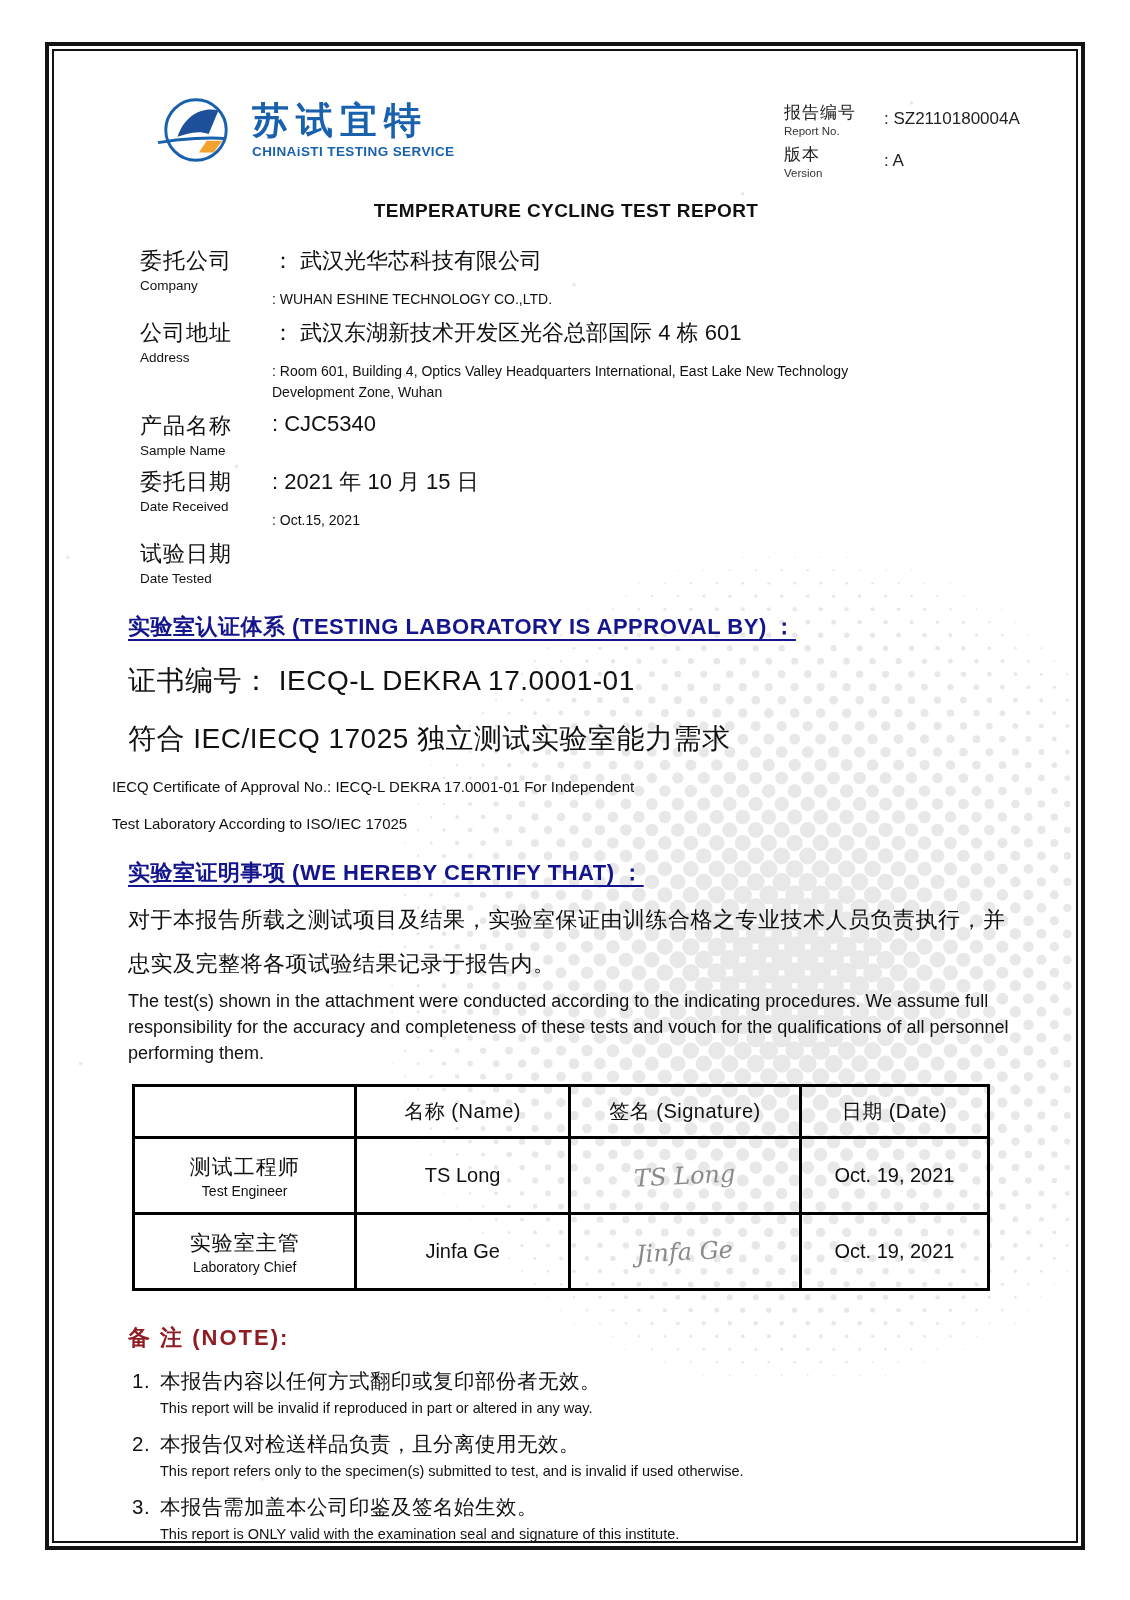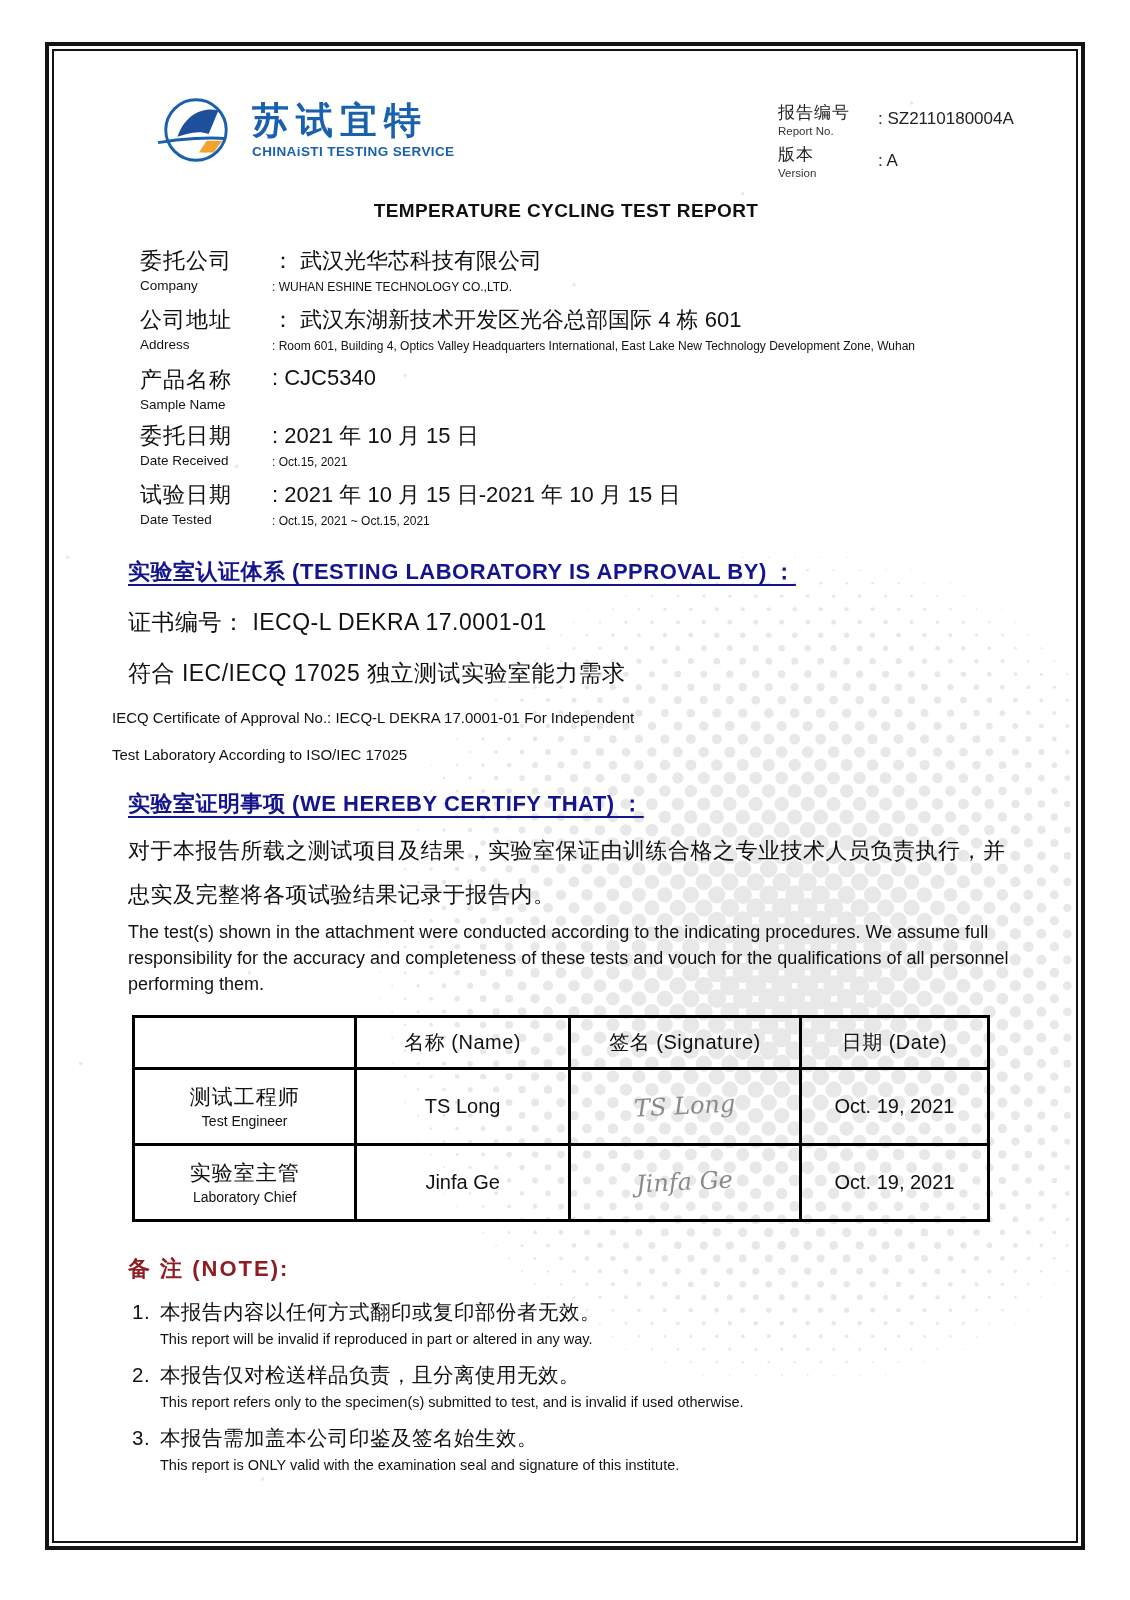--- a/index.html
+++ b/index.html
@@ -8,21 +8,21 @@
   .page { position:relative; width:1130px; height:1600px; background:#fff; }
 
   .frame-outer { position:absolute; left:45px; top:42px; width:1040px; height:1508px;
                  border:4px solid #131313; padding:3px; }
   .frame-inner { width:100%; height:100%; border:2px solid #131313; position:relative; overflow:hidden; }
 
   .watermark { position:absolute; left:0; top:0; width:100%; height:100%; z-index:0; pointer-events:none; }
   .content  { position:relative; z-index:1; padding:34px 50px 0 52px; }
 
   
-  .hdr { display:flex; justify-content:space-between; align-items:flex-start; margin:6px 10px 0 46px; }
+  .hdr { display:flex; justify-content:space-between; align-items:flex-start; margin:6px 4px 0 46px; }
   .logo-block { display:flex; align-items:center; gap:12px; }
   .logo-cn { font-size:37px; font-weight:bold; color:var(--logo-blue); letter-spacing:7px; line-height:1.1; }
   .logo-en { font-size:13.5px; font-weight:bold; color:var(--logo-blue); letter-spacing:0.4px; margin-top:3px; }
   .report-block { margin-top:10px; width:238px; }
   .rb-row { display:flex; margin-bottom:6px; }
   .rb-label { width:100px; flex:none; }
   .rb-cn { font-size:17px; color:#222; letter-spacing:1px; }
   .rb-en { font-size:11.5px; color:#333; margin-top:1px; }
   .rb-value { font-size:17px; color:#222; padding-top:8px; }
 
@@ -31,27 +31,27 @@
   .subtitle { text-align:center; font-size:19px; font-weight:bold; letter-spacing:0.4px; margin-top:15px; }
 
   
   .fields { margin:24px 0 0 34px; }
   .field-row { display:flex; margin-bottom:9px; }
   .field-label { width:132px; flex:none; }
   .f-cn { font-size:22px; letter-spacing:1px; }
   .f-en { font-size:13.5px; margin-top:2px; }
   .field-value { max-width:720px; }
   .v-cn { font-size:22px; }
-  .v-en { font-size:12px; margin-top:3px; line-height:1.45; max-width:660px; }
+  .v-en { font-size:14px; margin-top:13px; line-height:1.45; max-width:660px; }
 
   
   .sec-heading { font-size:22px; font-weight:bold; color:var(--heading-blue);
                  margin:26px 0 0 22px; text-decoration:underline;
                  text-decoration-thickness:2px; text-underline-offset:5px; letter-spacing:0.5px; }
-  .cert-line  { font-size:23px; margin:20px 0 0 22px; letter-spacing:0.5px; }
+  .cert-line  { font-size:28px; margin:20px 0 0 22px; letter-spacing:0.5px; }
   .cert-en    { font-size:15px; margin:20px 0 0 6px; }
   .certify-cn { font-size:22px; line-height:2.0; margin:10px 0 0 22px; letter-spacing:0.5px; }
   .certify-en { font-size:18px; line-height:1.45; margin:2px 0 0 22px; }
 
   
   table.sig { border-collapse:collapse; margin:18px 1px 0 26px; width:858px; background:transparent;padding-left:48px; }
   table.sig th, table.sig td { border:3px solid #000; text-align:center; vertical-align:middle; background:transparent; }
   table.sig th { height:52px; font-size:20px; font-weight:normal; letter-spacing:0.5px; }
   table.sig td { height:76px; }
   .col-role { width:26%; } .col-name { width:25%; } .col-sign { width:27%; } .col-date { width:22%; }
@@ -1619,24 +1619,20 @@
               <div class="v-cn">: 2021 年 10 月 15 日</div>
               <div class="v-en">: Oct.15, 2021</div>
             </div>
           </div>
 
           <div class="field-row">
             <div class="field-label">
               <div class="f-cn">试验日期</div>
               <div class="f-en">Date Tested</div>
             </div>
-            <div class="field-value">
-              <div class="v-cn">: 2021 年 10 月 15 日-2021 年 10 月 15 日</div>
-              <div class="v-en">: Oct.15, 2021 ~ Oct.15, 2021</div>
-            </div>
           </div>
         </div>
 
         <div class="sec-heading">实验室认证体系 (TESTING LABORATORY IS APPROVAL BY) ：</div>
         <div class="cert-line">证书编号： IECQ-L DEKRA 17.0001-01</div>
         <div class="cert-line">符合 IEC/IECQ 17025 独立测试实验室能力需求</div>
         <div class="cert-en">IECQ Certificate of Approval No.: IECQ-L DEKRA 17.0001-01 For Independent</div>
         <div class="cert-en">Test Laboratory According to ISO/IEC 17025</div>
 
         <div class="sec-heading">实验室证明事项 (WE HEREBY CERTIFY THAT) ：</div>

